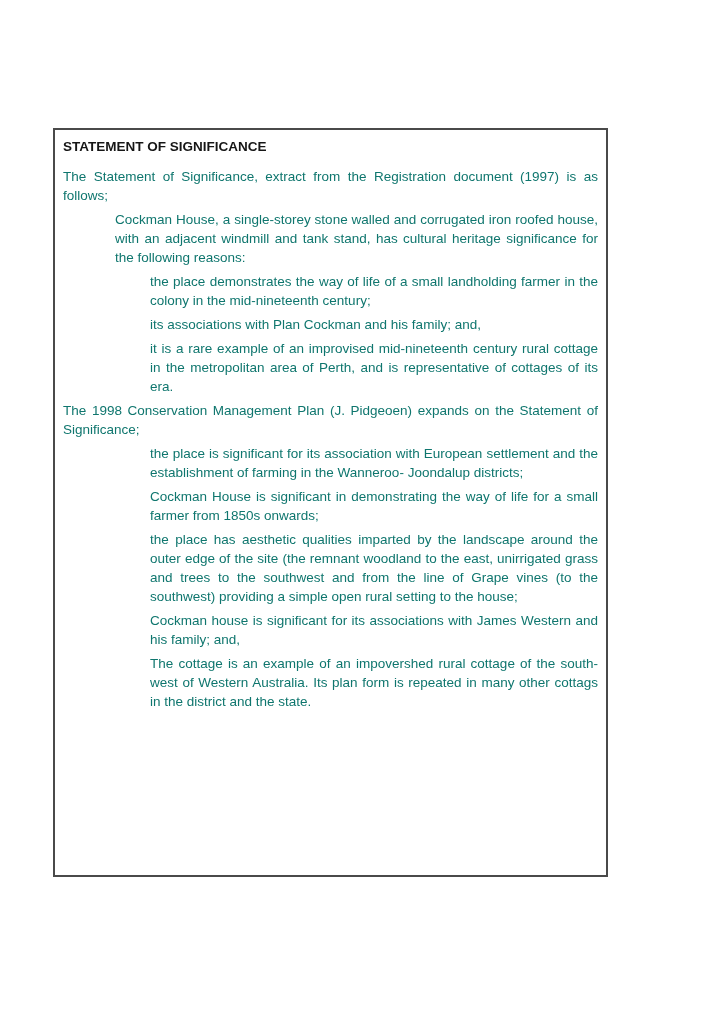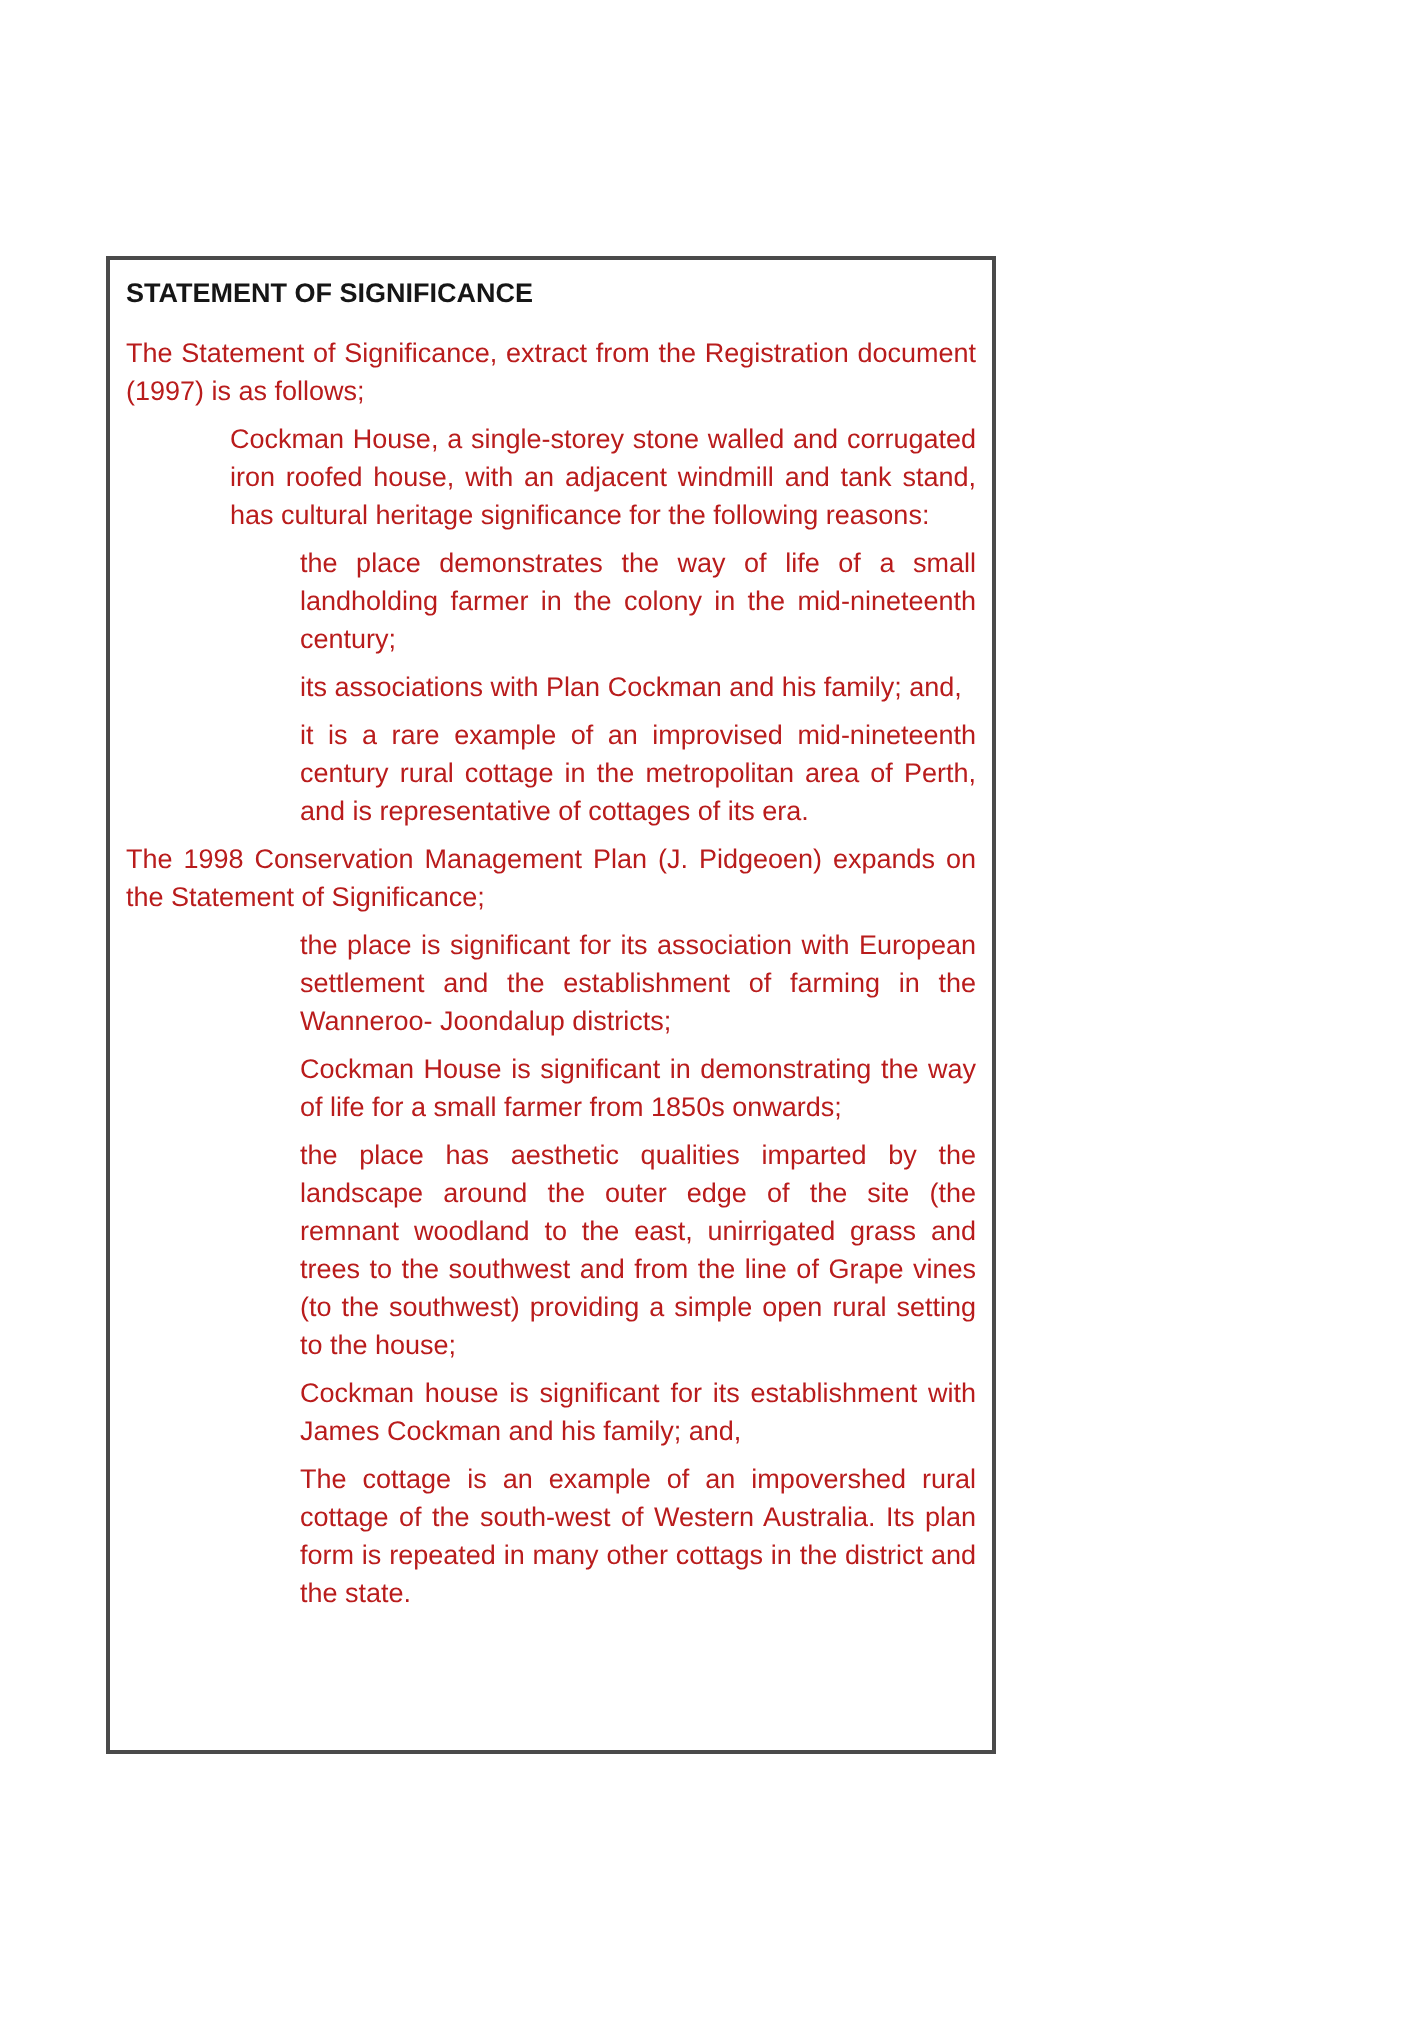--- a/index.html
+++ b/index.html
@@ -9,42 +9,42 @@
     height: 1022px;
     background: #ffffff;
     font-family: "Liberation Sans", sans-serif;
     color: #1d1d1d;
     overflow: hidden;
   }
   .statement-box {
     position: absolute;
     left: 53px;
     top: 128px;
-    width: 445px;
+    width: 555px;
     height: 749px;
     box-sizing: border-box;
     border: 2px solid #4a4a4a;
     padding: 7px 8px 8px 8px;
     overflow: hidden;
     background: #ffffff;
   }
   .heading {
     font-size: 13.5px;
     font-weight: bold;
     line-height: 19px;
     margin: 0 0 11px 0;
     color: #161616;
   }
   .para {
     font-size: 13.5px;
     line-height: 19px;
     margin: 0 0 5px 0;
     text-align: justify;
     hyphens: none;
-    color: #b91c1c;
+    color: #0f766e;
   }
   .para:last-child { margin-bottom: 4px; }
   .indent-0 { margin-left: 0; }
   .indent-1 { margin-left: 52px; }
   .indent-2 { margin-left: 87px; }
   .italic { }
 </style>
 </head>
 <body>
 
@@ -54,17 +54,17 @@
     <div id="paragraphs">
         <p class="para indent-0">The Statement of Significance, extract from the Registration document (1997) is as follows;</p>
         <p class="para indent-1 italic">Cockman House, a single-storey stone walled and corrugated iron roofed house, with an adjacent windmill and tank stand, has cultural heritage significance for the following reasons:</p>
         <p class="para indent-2 italic">the place demonstrates the way of life of a small landholding farmer in the colony in the mid-nineteenth century;</p>
         <p class="para indent-2 italic">its associations with Plan Cockman and his family; and,</p>
         <p class="para indent-2 italic">it is a rare example of an improvised mid-nineteenth century rural cottage in the metropolitan area of Perth, and is representative of cottages of its era.</p>
         <p class="para indent-0">The 1998 Conservation Management Plan (J. Pidgeoen) expands on the Statement of Significance;</p>
         <p class="para indent-2 italic">the place is significant for its association with European settlement and the establishment of farming in the Wanneroo- Joondalup districts;</p>
         <p class="para indent-2 italic">Cockman House is significant in demonstrating the way of life for a small farmer from 1850s onwards;</p>
         <p class="para indent-2 italic">the place has aesthetic qualities imparted by the landscape around the outer edge of the site (the remnant woodland to the east, unirrigated grass and trees to the southwest and from the line of Grape vines (to the southwest) providing a simple open rural setting to the house;</p>
-        <p class="para indent-2 italic">Cockman house is significant for its establishment with James Cockman and his family; and,</p>
+        <p class="para indent-2 italic">Cockman house is significant for its associations with James Western and his family; and,</p>
         <p class="para indent-2 italic">The cottage is an example of an impovershed rural cottage of the south-west of Western Australia. Its plan form is repeated in many other cottags in the district and the state.</p>
       </div>
   </div>
 </div>
 
 </body></html>

